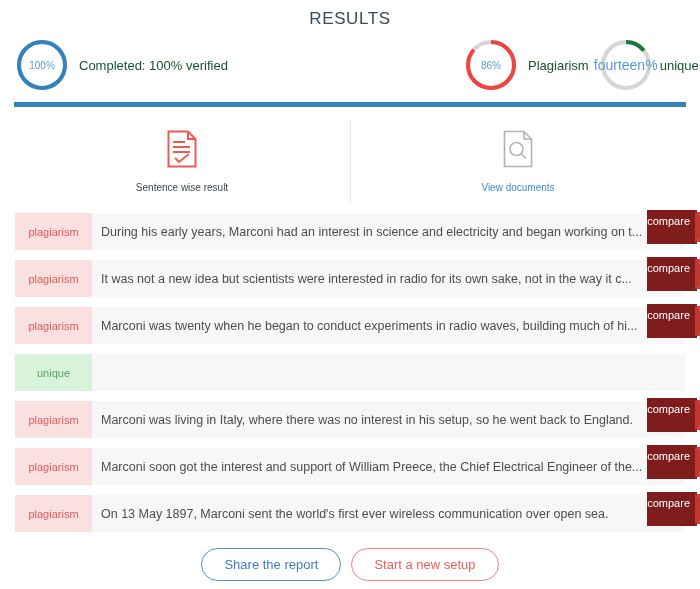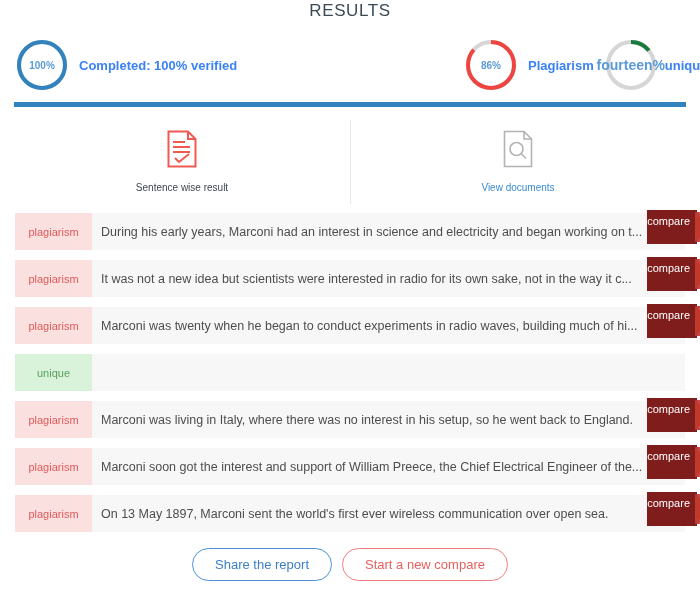--- a/index.html
+++ b/index.html
@@ -15,32 +15,31 @@
     overflow: hidden;
     position: relative;
   }
 
   
   .page-title {
     text-align: center;
     font-size: 17px;
     color: #3b4a57;
     letter-spacing: 0.6px;
-    padding-top: 1px;
+    padding-top: 9px;
     font-weight: normal;
   }
 
   
   .summary-row {
     position: absolute;
     left: 0;
     top: 36px;
     width: 552px;
     height: 58px;
-    font-weight: bold;
   }
   .summary-group {
     position: absolute;
     display: flex;
     align-items: center;
     height: 58px;
   }
   .summary-left  { left: 14px; }
   .summary-right { left: 463px; }
 
@@ -58,21 +57,21 @@
     display: flex;
     align-items: center;
     justify-content: center;
     font-size: 10px;
     color: #5b9bd5;
   }
   .gauge-label.small { font-size: 14px; }
 
   .summary-text {
     font-size: 13px;
-    color: #3b82f6;
+    color: #14532d;
     margin-left: 9px;
     white-space: nowrap;
   }
   .summary-text.tight { margin-left: 6px; }
 
   
   .divider {
     position: absolute;
     left: 14px;
     top: 102px;
@@ -361,14 +360,14 @@
             <polygon points="0,0 14,0 14,15 14,30 0,30 0,22 7,15 0,8" fill="#b33" opacity="0.9"></polygon>
             <polygon points="0,0 15,15 0,30" fill="#c0392b"></polygon>
           </svg></div>
         <div class="compare-body">compare</div>
       </div>
     </div>
   </div>
 
 <div class="footer-actions">
   <div class="pill blue">Share the report</div>
-  <div class="pill red">Start a new compare</div>
+  <div class="pill red">Start a new setup</div>
 </div>
 
 </body></html>

